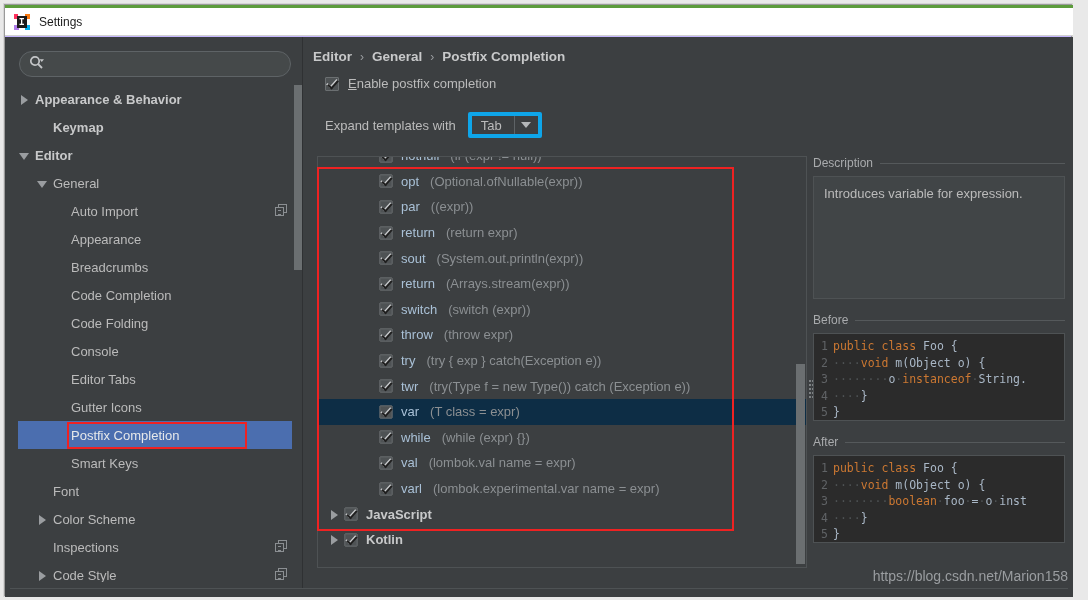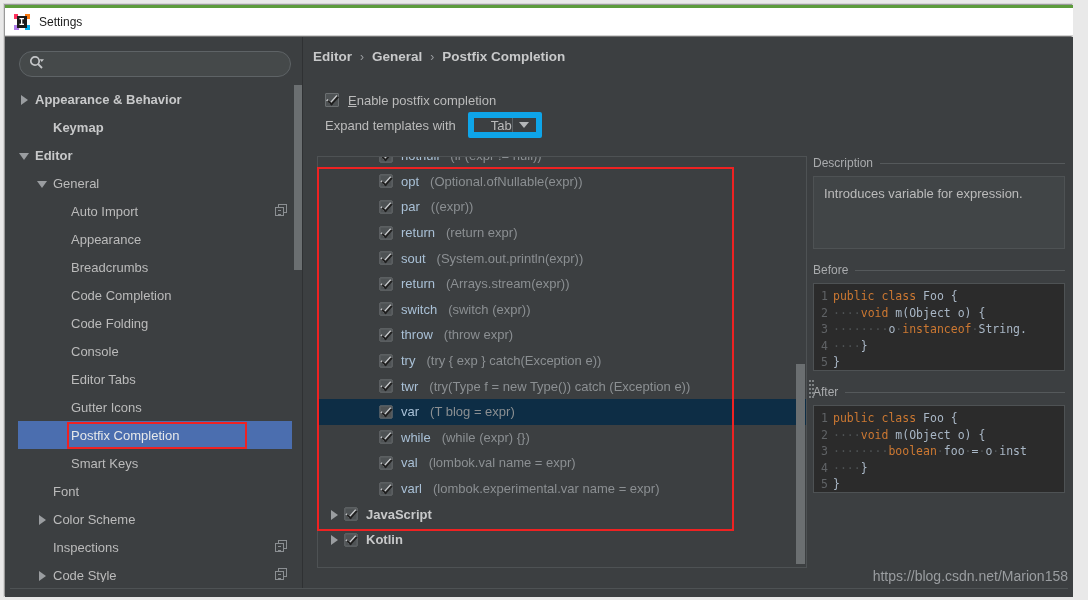--- a/index.html
+++ b/index.html
@@ -7,21 +7,21 @@
     width: 1088px; height: 600px;
     background: #f0f0f0;
     font-family: "Liberation Sans", sans-serif;
     overflow: hidden;
   }
   #root { position: relative; width: 1088px; height: 600px; background: #e9e9e9; }
 
   
   .win {
     position: absolute; left: 4px; top: 4px; width: 1068px; height: 592px;
-    background: #737373;
+    background: #c4b5fd;
     border: 1px solid #9a9a9a;
     box-shadow: 0 0 0 1px rgba(0,0,0,.08);
   }
   .green-line {
     position: absolute; left: 0; top: 0; width: 1068px; height: 3px;
     background: #5c9c3c;
   }
   .titlebar {
     position: absolute; left: 0; top: 3px; width: 1068px; height: 28px;
     background: #ffffff;
@@ -117,21 +117,21 @@
   
   .main {
     position: absolute; left: 300px; top: 0; width: 764px; height: 551px;
   }
   .crumbs {
     position: absolute; left: 8px; top: 12px; display: flex; align-items: center;
     font-size: 13.5px; font-weight: bold; color: #c8c9ca;
   }
   .crumbs .sep { margin: 0 8px; color: #9a9da0; font-weight: normal; font-size: 12px; }
 
-  .row-enable { position: absolute; left: 20px; top: 56px; display: flex; align-items: flex-start; }
+  .row-enable { position: absolute; left: 20px; top: 39px; display: flex; align-items: flex-end; }
   .row-expand { position: absolute; left: 20px; top: 75px; display: flex; align-items: center; }
   .lbl-normal { font-size: 13px; color: #bbbbbb; margin-left: 9px; }
   .lbl-expand { font-size: 13px; color: #bbbbbb; }
 
   .cb {
     width: 14px; height: 14px; background: #4e5254; border: 1px solid #6b6f71;
     position: relative; flex: 0 0 auto; border-radius: 1px;
   }
   .cb.checked::after {
     content: ""; position: absolute; left: 4px; top: 0px;
@@ -140,22 +140,22 @@
   }
   .cb.checked::before {
     content: ""; position: absolute; left: 3px; top: -1px;
     width: 4px; height: 9px; border: solid #c9cbcd;
     border-width: 0 2px 2px 0; transform: rotate(42deg);
   }
   .underline-a { text-decoration: underline; }
 
   .combo {
     margin-left: 12px; height: 26px; width: 74px;
-    border: 6px solid #0ea5e9; background: #3c3f41;
-    display: flex; align-items: center; border-radius: 2px; padding-left: 8px;
+    border: 4px solid #0ea5e9; background: #3c3f41;
+    display: flex; align-items: center; border-radius: 2px;
   }
   .combo .val { font-size: 13px; color: #bbbbbb; padding-left: 9px; flex: 1 1 auto; }
   .combo .arrowbox {
     width: 24px; height: 100%; border-left: 1px solid #5e6366;
     display: flex; align-items: center; justify-content: center;
   }
   .combo .arrowbox::after {
     content: ""; border-top: 6px solid #b4b7b9;
     border-left: 5px solid transparent; border-right: 5px solid transparent;
   }
@@ -199,21 +199,21 @@
   }
 
   
   .rightpane {
     position: absolute; left: 508px; top: 119px; width: 252px; height: 412px;
   }
   .grouplabel { font-size: 12px; color: #a9abad; display: flex; align-items: center; }
   .grouplabel .line { flex: 1 1 auto; height: 1px; background: #55595b; margin-left: 7px; }
 
   .descbox {
-    margin-top: 6px; height: 73px; border: 1px solid #4e5254;
+    margin-top: 6px; height: 123px; border: 1px solid #4e5254;
     background: #414547; padding: 9px 10px; font-size: 13px; color: #bbbbbb;
   }
 
   .codebox {
     margin-top: 6px; background: #2b2b2b; border: 1px solid #4e5254;
     height: 88px; padding: 4px 0 0 0; overflow: hidden;
     font-family: "DejaVu Sans Mono", monospace; font-size: 11.5px;
   }
   .cline { display: flex; height: 16.5px; align-items: center; white-space: pre; }
   .gutter { color: #606366; width: 19px; text-align: right; flex: 0 0 auto; padding-right: 5px; }
@@ -444,21 +444,21 @@
               <div class="litem">
                 <span class="ind-child"></span>
                 <span class="cb checked"></span>
                 <span class="name">twr</span>
                 <span class="desc">(try(Type f = new Type()) catch (Exception e))</span>
               </div>
               <div class="litem selected">
                 <span class="ind-child"></span>
                 <span class="cb checked"></span>
                 <span class="name">var</span>
-                <span class="desc">(T blog = expr)</span>
+                <span class="desc">(T class = expr)</span>
               </div>
               <div class="litem">
                 <span class="ind-child"></span>
                 <span class="cb checked"></span>
                 <span class="name">while</span>
                 <span class="desc">(while (expr) {})</span>
               </div>
               <div class="litem">
                 <span class="ind-child"></span>
                 <span class="cb checked"></span>

